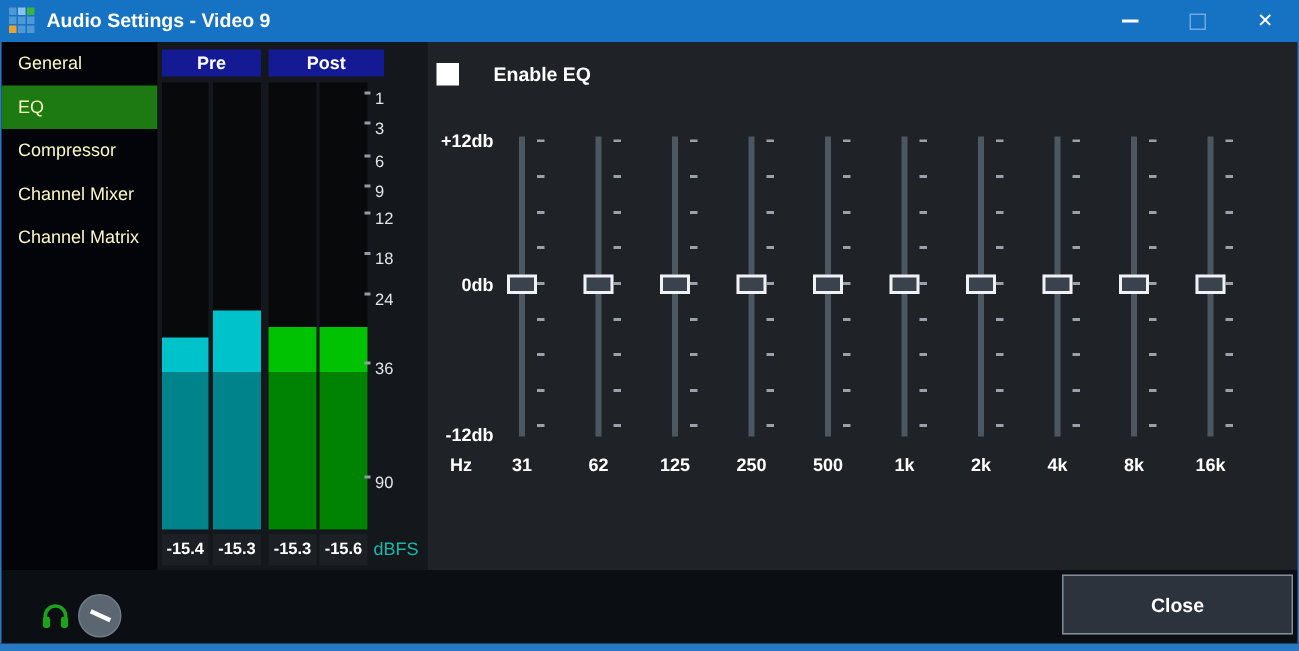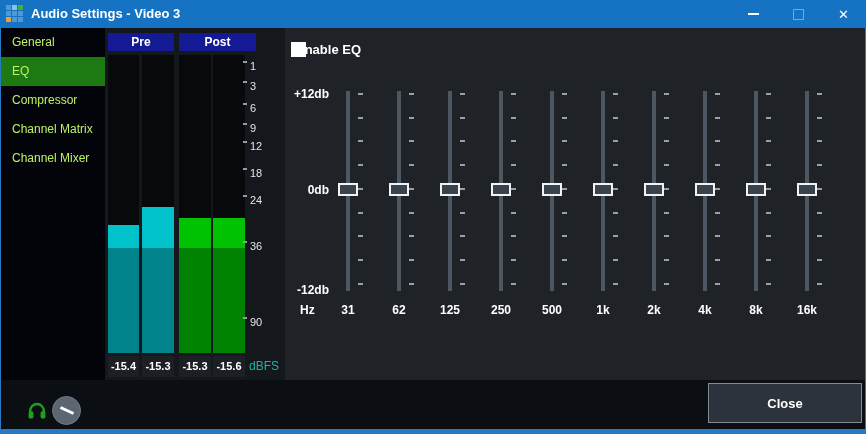--- a/index.html
+++ b/index.html
@@ -22,42 +22,42 @@
   .glyph-x::before { content:"\2715"; color:#fff; font-size:13px; }
 
   
   .edge { position:absolute; background:#2878c2; }
   .edge.l { left:0; top:28px; width:1px; height:401px; }
   .edge.r { left:865px; top:28px; width:1px; height:401px; }
   .edge.b { left:0; top:429px; width:866px; height:5px; }
 
   
   .sidebar { position:absolute; left:1px; top:28px; width:104px; height:352px; background:#020409; }
-  .nav-item { height:29px; line-height:29px; padding-left:11px; color:#bef264; font-size:12px; cursor:pointer; }
+  .nav-item { height:29px; line-height:29px; padding-left:11px; color:#fef9c3; font-size:12px; cursor:pointer; }
   .nav-item.selected { background:#1d7a12; }
 
   
   .meter-panel { position:absolute; left:105px; top:28px; width:180px; height:352px; background:#14171b; }
   .mhdr { position:absolute; top:5px; height:18px; line-height:18px; background:#141a94;
           color:#fff; font-size:12px; font-weight:bold; text-align:center; }
   .mcol { position:absolute; top:27px; height:298px; background:#08090b; }
   .bar  { position:absolute; left:0; right:0; }
   .pre  .hot { background:#00c2cb; } .pre  .dim { background:#00838b; }
   .post .hot { background:#00c203; } .post .dim { background:#008203; }
   .scale-num { position:absolute; left:145px; width:30px; height:14px; line-height:14px;
                color:#e2e4e6; font-size:11px; }
   .scale-num::before { content:""; position:absolute; left:-7px; top:2px; width:4px; height:2px; background:#959ca3; }
   .reading { position:absolute; top:328px; height:21px; line-height:21px; background:#1c2025;
              color:#fff; font-size:11px; font-weight:bold; text-align:center; }
   .unit { position:absolute; left:144px; top:331px; color:#14b8a6; font-size:12px; }
 
   
   .eq-panel { position:absolute; left:285px; top:28px; width:580px; height:352px; background:#1f2328; }
   .chk { position:absolute; left:6px; top:14px; width:15px; height:15px; background:#fff; cursor:pointer; }
-  .chk-label { position:absolute; left:11px; top:14px; color:#fff; font-size:13px; font-weight:bold; }
+  .chk-label { position:absolute; left:44px; top:14px; color:#fff; font-size:13px; font-weight:bold; }
   .reset { position:absolute; left:480px; top:9px; width:88px; height:26px; background:#3a414c;
            border:1px solid #828b96; color:#fff; font-size:12px; font-family:inherit; cursor:pointer; }
   .gain { position:absolute; left:0; width:44px; text-align:right; color:#fff; font-size:12px; font-weight:bold; }
   .g-top { top:59px; } .g-mid { top:155px; } .g-bot { top:255px; }
   .hz { position:absolute; left:15px; top:275px; color:#fff; font-size:12px; font-weight:bold; }
   .slider { position:absolute; top:0; width:30px; height:300px; }
   .track { position:absolute; left:10px; top:63px; width:4px; height:200px; background:#4d5762; cursor:pointer; }
   .ticks { position:absolute; left:22px; top:65px; width:5px; height:194px;
            background:repeating-linear-gradient(#9aa1a8 0 2px, transparent 2px 23.75px); }
   .handle { position:absolute; left:2px; top:155px; width:20px; height:13px;
@@ -83,38 +83,38 @@
       <i class="cb"></i>
         <i class="clb"></i>
         <i class="cg"></i>
       <i class="cb"></i>
         <i class="cb"></i>
         <i class="cb"></i>
       <i class="co"></i>
         <i class="cb"></i>
         <i class="cb"></i>
     </div>
-    <div class="title">Audio Settings - Video 3</div>
+    <div class="title">Audio Settings - Video 9</div>
     <div class="winbtn wb-min">
       <div class="glyph-min"></div>
     </div>
     <div class="winbtn wb-max">
       <div class="glyph-max"></div>
     </div>
     <div class="winbtn wb-close">
       <span class="glyph-x"></span>
     </div>
   </div>
 
   <div class="sidebar">
     <div class="nav-item">General</div>
     <div class="nav-item selected">EQ</div>
     <div class="nav-item">Compressor</div>
+    <div class="nav-item">Channel Mixer</div>
     <div class="nav-item">Channel Matrix</div>
-    <div class="nav-item">Channel Mixer</div>
   </div>
 
   <div class="meter-panel">
     <div class="mhdr" style="left:3px;width:66px;">Pre</div>
     <div class="mhdr" style="left:74px;width:77px;">Post</div>
 
     <div class="mcol pre" style="left:3px;width:31px;">
       <div class="bar dim" style="top:193px;height:105px;"></div>
       <div class="bar hot" style="top:170px;height:23px;"></div>
     </div>

